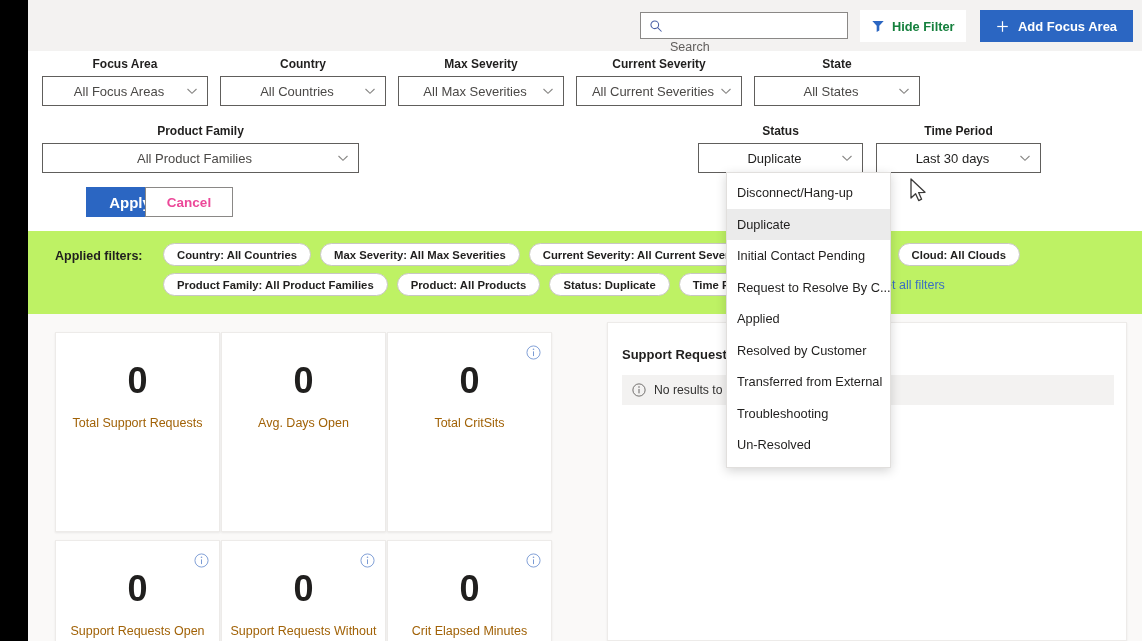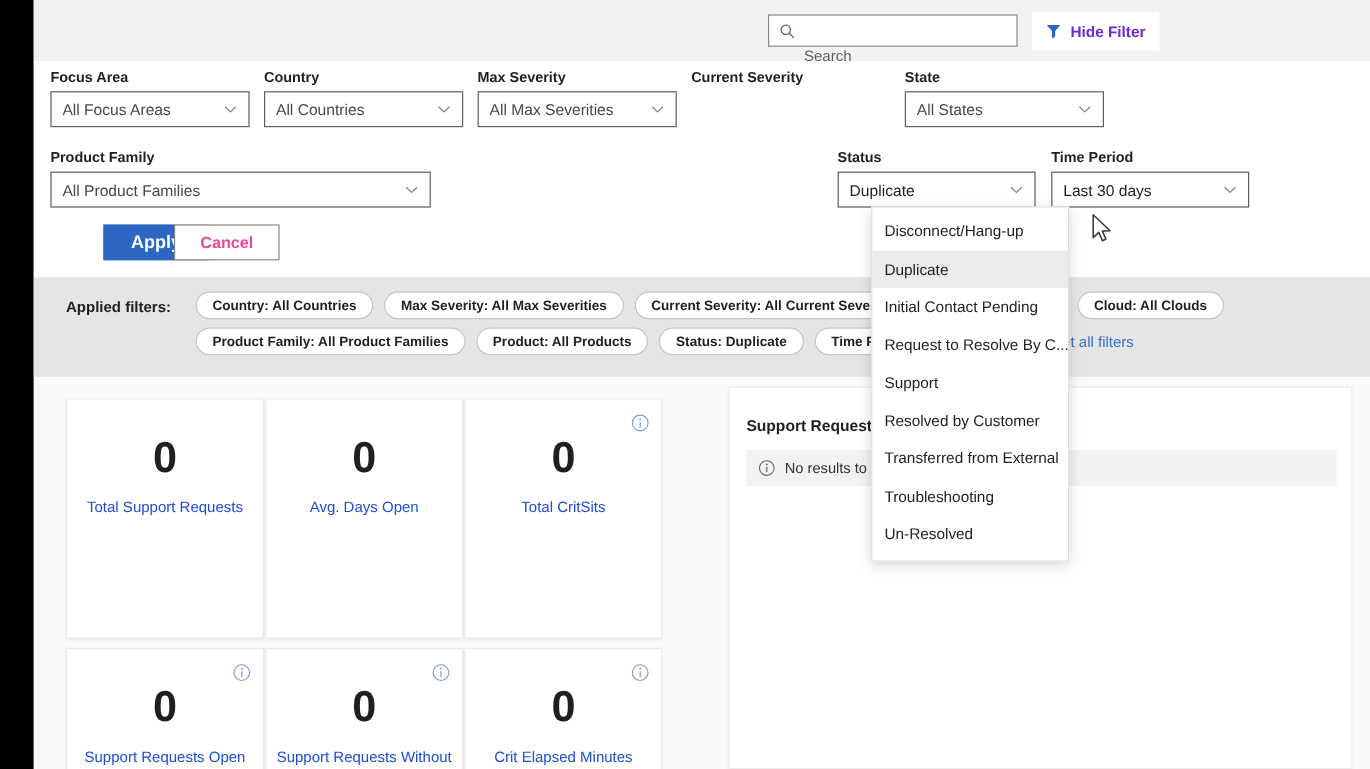--- a/index.html
+++ b/index.html
@@ -46,39 +46,39 @@
   .search-input::placeholder { color: #605e5c; }
   .hide-filter {
     position: absolute; left: 832px; top: 10px;
     height: 32px;
     background: #fff;
     display: flex; align-items: center;
     padding: 0 11px;
     cursor: pointer;
   }
   .funnel { width: 14px; height: 14px; margin-right: 7px; flex: 0 0 14px; }
-  .hide-filter-lbl { font-size: 12.8px; color: #6d28d9; font-weight: 600; white-space: nowrap; }
+  .hide-filter-lbl { font-size: 12.8px; color: #15803d; font-weight: 600; white-space: nowrap; }
   .add-focus {
     position: absolute; left: 952px; top: 10px;
     height: 32px; width: 153px;
     background: #2b66c2;
     color: #fff;
     display: flex; align-items: center; justify-content: center;
     cursor: pointer;
   }
   .plus { width: 13px; height: 13px; margin-right: 9px; flex: 0 0 13px; }
   .add-focus-lbl { font-size: 13px; font-weight: 600; white-space: nowrap; }
 
   
   .filter-panel {
     position: absolute; left: 0; top: 51px;
     width: 1114px; height: 180px;
     background: #fff;
   }
-  .fgroup { position: absolute; }
+  .fgroup { position: absolute; text-align: center; }
   .flabel {
     font-size: 12px; font-weight: 700; color: #201f1e;
     margin-bottom: 5px; white-space: nowrap;
   }
   .fselect {
     height: 30px;
     border: 1px solid #605e5c;
     background: #fff;
     display: flex; align-items: center;
     padding: 0 9px;
@@ -106,21 +106,21 @@
     background: #fff; color: #ec4899;
     border: 1px solid #8a8886; cursor: pointer;
     font-family: "Liberation Sans", sans-serif;
     font-size: 13.5px; font-weight: 600;
   }
 
   
   .applied {
     position: absolute; left: 0; top: 231px;
     width: 1114px; height: 83px;
-    background: #e5e5e5;
+    background: #bef264;
   }
   .applied-lbl {
     position: absolute; left: 27px; top: 18px;
     font-size: 12.5px; font-weight: 700; color: #201f1e;
   }
   .chips {
     position: absolute; left: 135px; top: 12px;
     width: 960px;
     display: flex; flex-wrap: wrap; gap: 7px 9px;
   }
@@ -153,21 +153,21 @@
   }
   .card .num {
     position: absolute; left: 0; right: 0; top: 30px;
     text-align: center;
     font-size: 36px; font-weight: 600; color: #201f1e;
     line-height: 1;
   }
   .card .cap {
     position: absolute; left: 6px; right: 6px; top: 81px;
     text-align: center;
-    font-size: 12.5px; color: #1d4ed8;
+    font-size: 12.5px; color: #a16207;
     line-height: 1.45;
   }
   .info-ico {
     position: absolute; right: 10px; top: 12px;
     width: 15px; height: 15px; cursor: pointer;
   }
 
   .panel-right {
     position: absolute; left: 579px; top: 8px;
     width: 520px; height: 319px;
@@ -229,20 +229,27 @@
         <input class="search-input" type="text" placeholder="Search" style="">
       </div>
 
       <div class="hide-filter">
         <svg class="funnel" viewBox="0 0 16 16">
           <path d="M1.5 2.2h13l-5 5.6v5.3l-3 1.8V7.8z" fill="#2b66c2"></path>
         </svg>
         <span class="hide-filter-lbl">Hide Filter</span>
       </div>
 
+      <div class="add-focus">
+        <svg class="plus" viewBox="0 0 16 16">
+          <line x1="8" y1="1.5" x2="8" y2="14.5" stroke="#fff" stroke-width="1.5"></line>
+          <line x1="1.5" y1="8" x2="14.5" y2="8" stroke="#fff" stroke-width="1.5"></line>
+        </svg>
+        <span class="add-focus-lbl">Add Focus Area</span>
+      </div>
     </div>
 
     <div class="filter-panel">
 
       <div class="fgroup" style="left:14px; top:6px; width:166px;">
         <div class="flabel">Focus Area</div>
         <div class="fselect">
           <span class="val">All Focus Areas</span>
           <svg class="chev" viewBox="0 0 12 12">
               <path d="M1.5 4 6 8.3 10.5 4" fill="none" stroke="#605e5c" stroke-width="1.1"></path>
@@ -265,20 +272,26 @@
         <div class="fselect">
           <span class="val">All Max Severities</span>
           <svg class="chev" viewBox="0 0 12 12">
               <path d="M1.5 4 6 8.3 10.5 4" fill="none" stroke="#605e5c" stroke-width="1.1"></path>
             </svg>
         </div>
       </div>
 
       <div class="fgroup" style="left:548px; top:6px; width:166px;">
         <div class="flabel">Current Severity</div>
+        <div class="fselect">
+          <span class="val">All Current Severities</span>
+          <svg class="chev" viewBox="0 0 12 12">
+              <path d="M1.5 4 6 8.3 10.5 4" fill="none" stroke="#605e5c" stroke-width="1.1"></path>
+            </svg>
+        </div>
       </div>
 
       <div class="fgroup" style="left:726px; top:6px; width:166px;">
         <div class="flabel">State</div>
         <div class="fselect">
           <span class="val">All States</span>
           <svg class="chev" viewBox="0 0 12 12">
               <path d="M1.5 4 6 8.3 10.5 4" fill="none" stroke="#605e5c" stroke-width="1.1"></path>
             </svg>
         </div>
@@ -399,21 +412,21 @@
           <span class="txt">No results to dis</span>
         </div>
       </div>
     </div>
 
     <div class="dropdown">
       <div class="dd-item">Disconnect/Hang-up</div>
       <div class="dd-item sel">Duplicate</div>
       <div class="dd-item">Initial Contact Pending</div>
       <div class="dd-item">Request to Resolve By C...</div>
-      <div class="dd-item">Support</div>
+      <div class="dd-item">Applied</div>
       <div class="dd-item">Resolved by Customer</div>
       <div class="dd-item">Transferred from External</div>
       <div class="dd-item">Troubleshooting</div>
       <div class="dd-item">Un-Resolved</div>
     </div>
 
     <svg class="cursor" viewBox="0 0 20 27">
       <path d="M2 1 L2 20 L6.6 15.7 L9.7 22.6 L12.6 21.2 L9.6 14.6 L16 14.3 Z" fill="#fff" stroke="#3b3a39" stroke-width="1.3" stroke-linejoin="round"></path>
     </svg>
 

